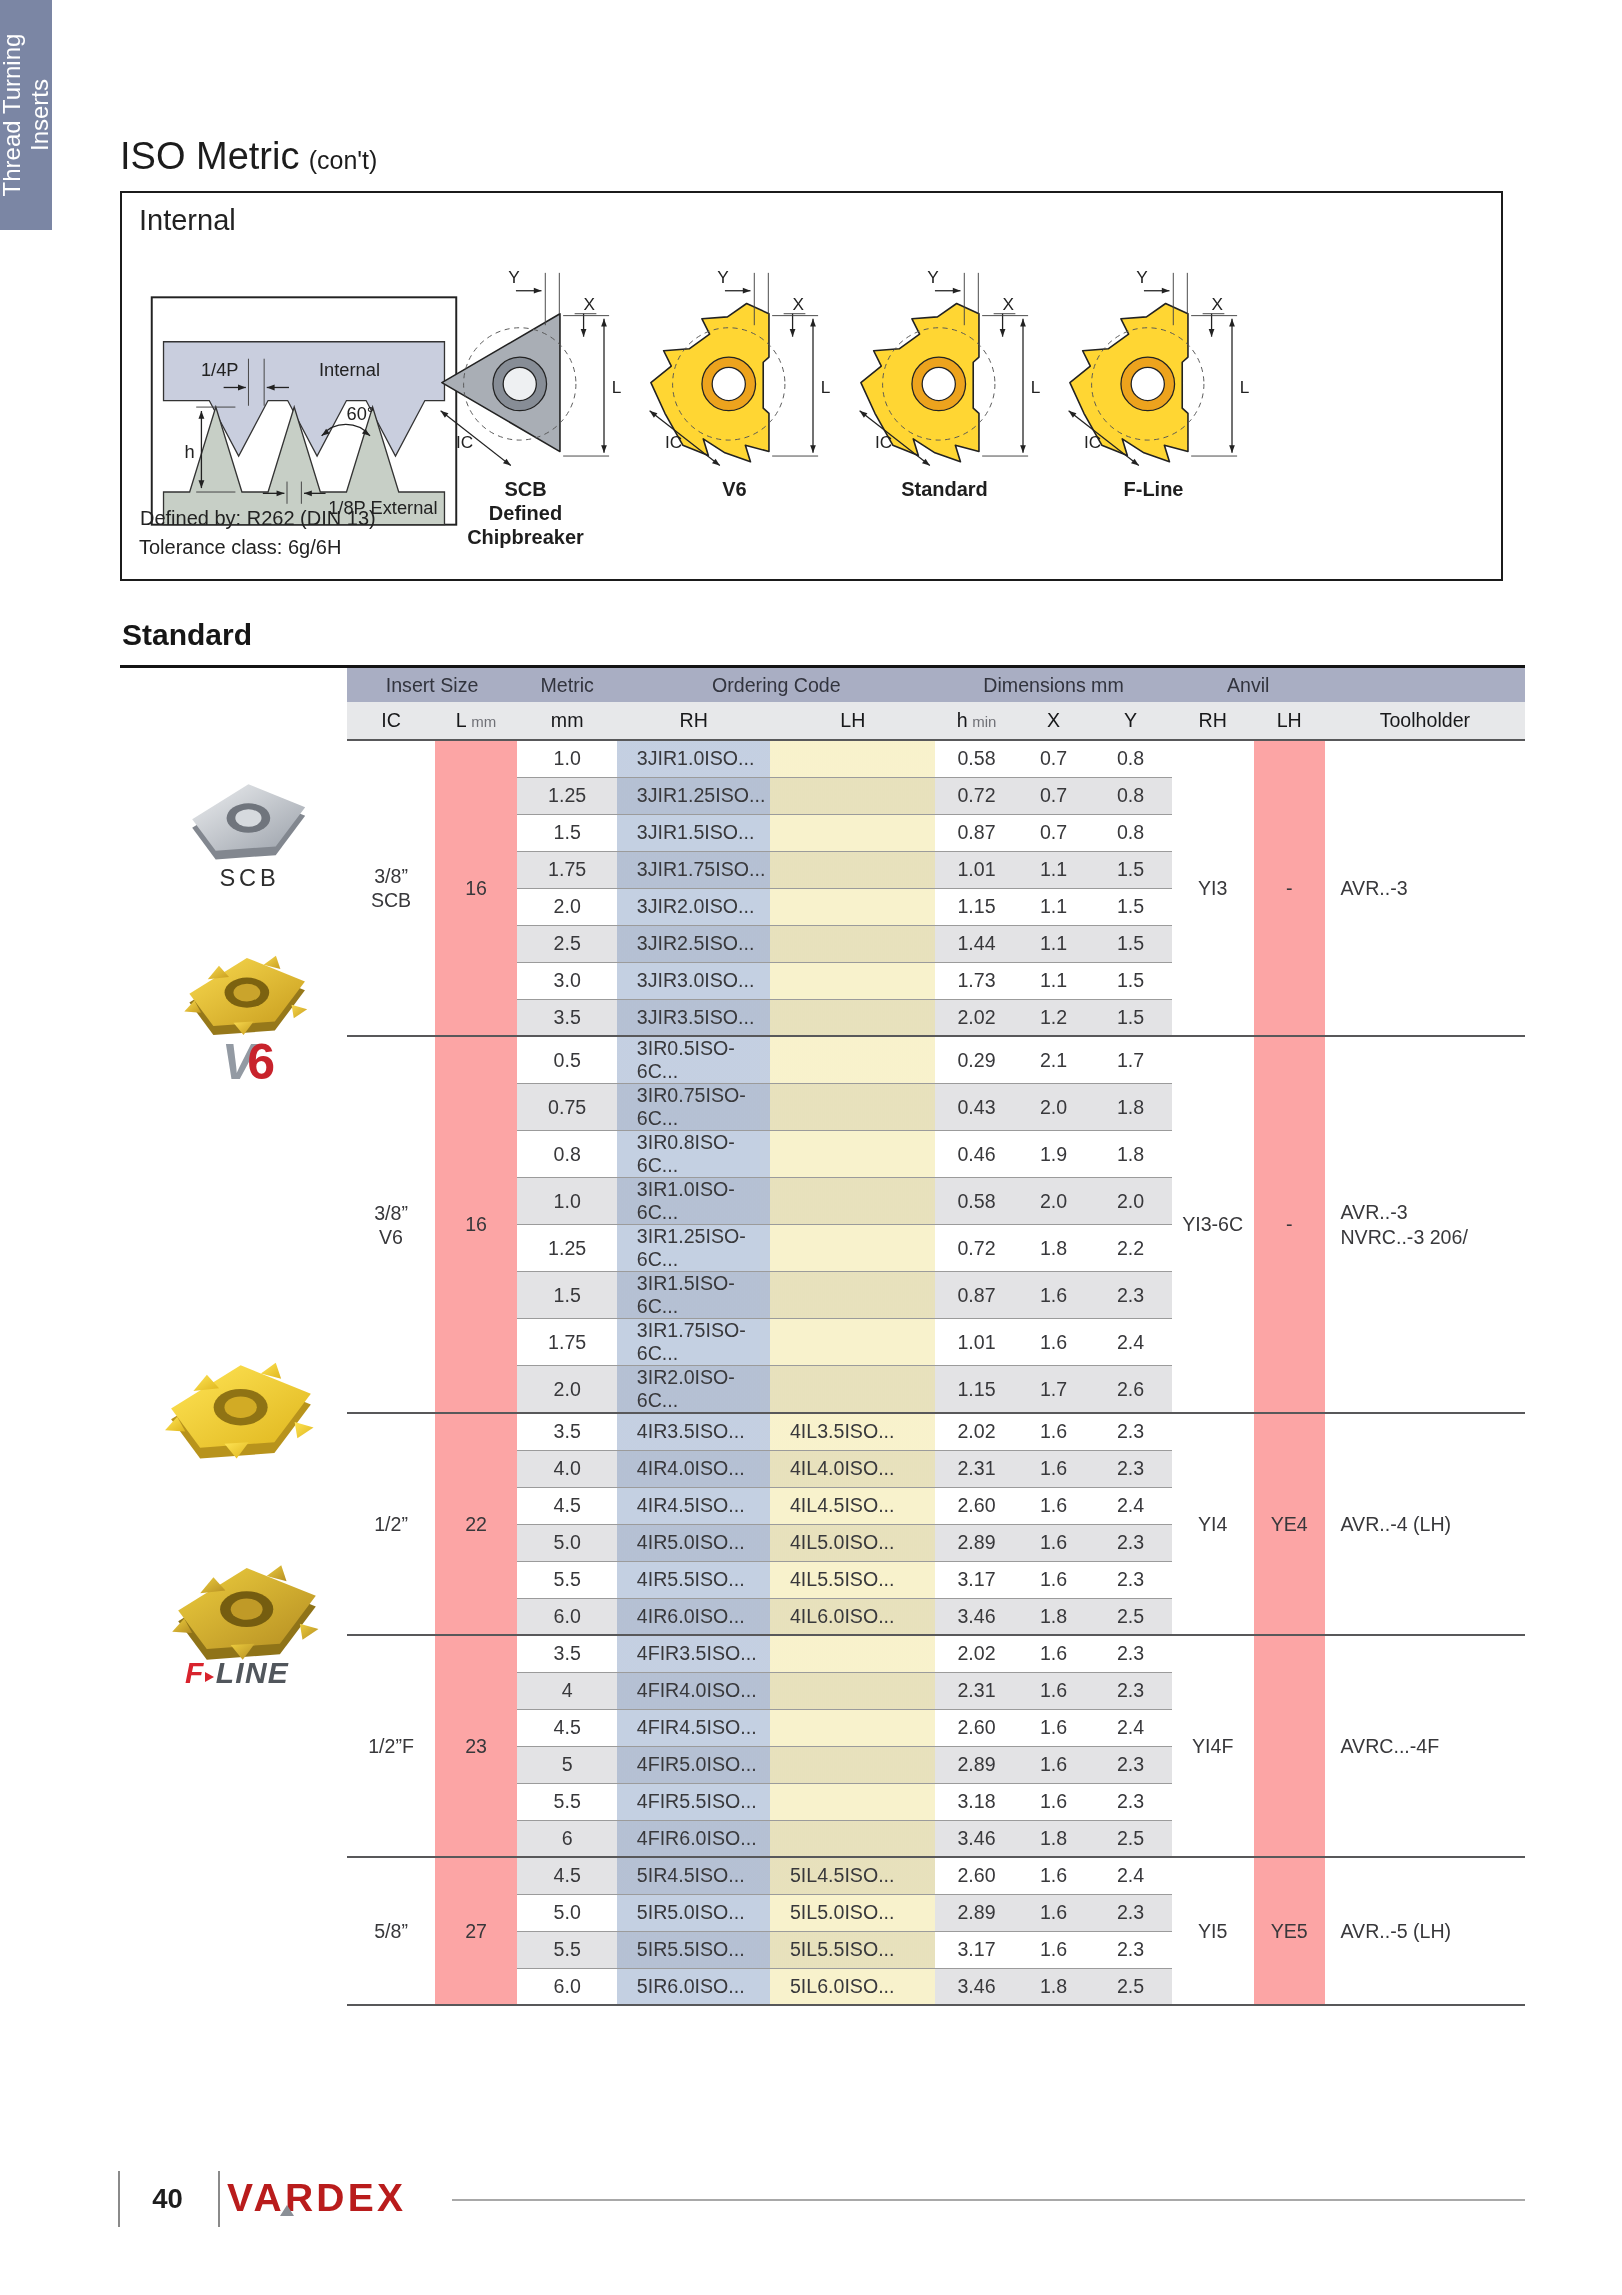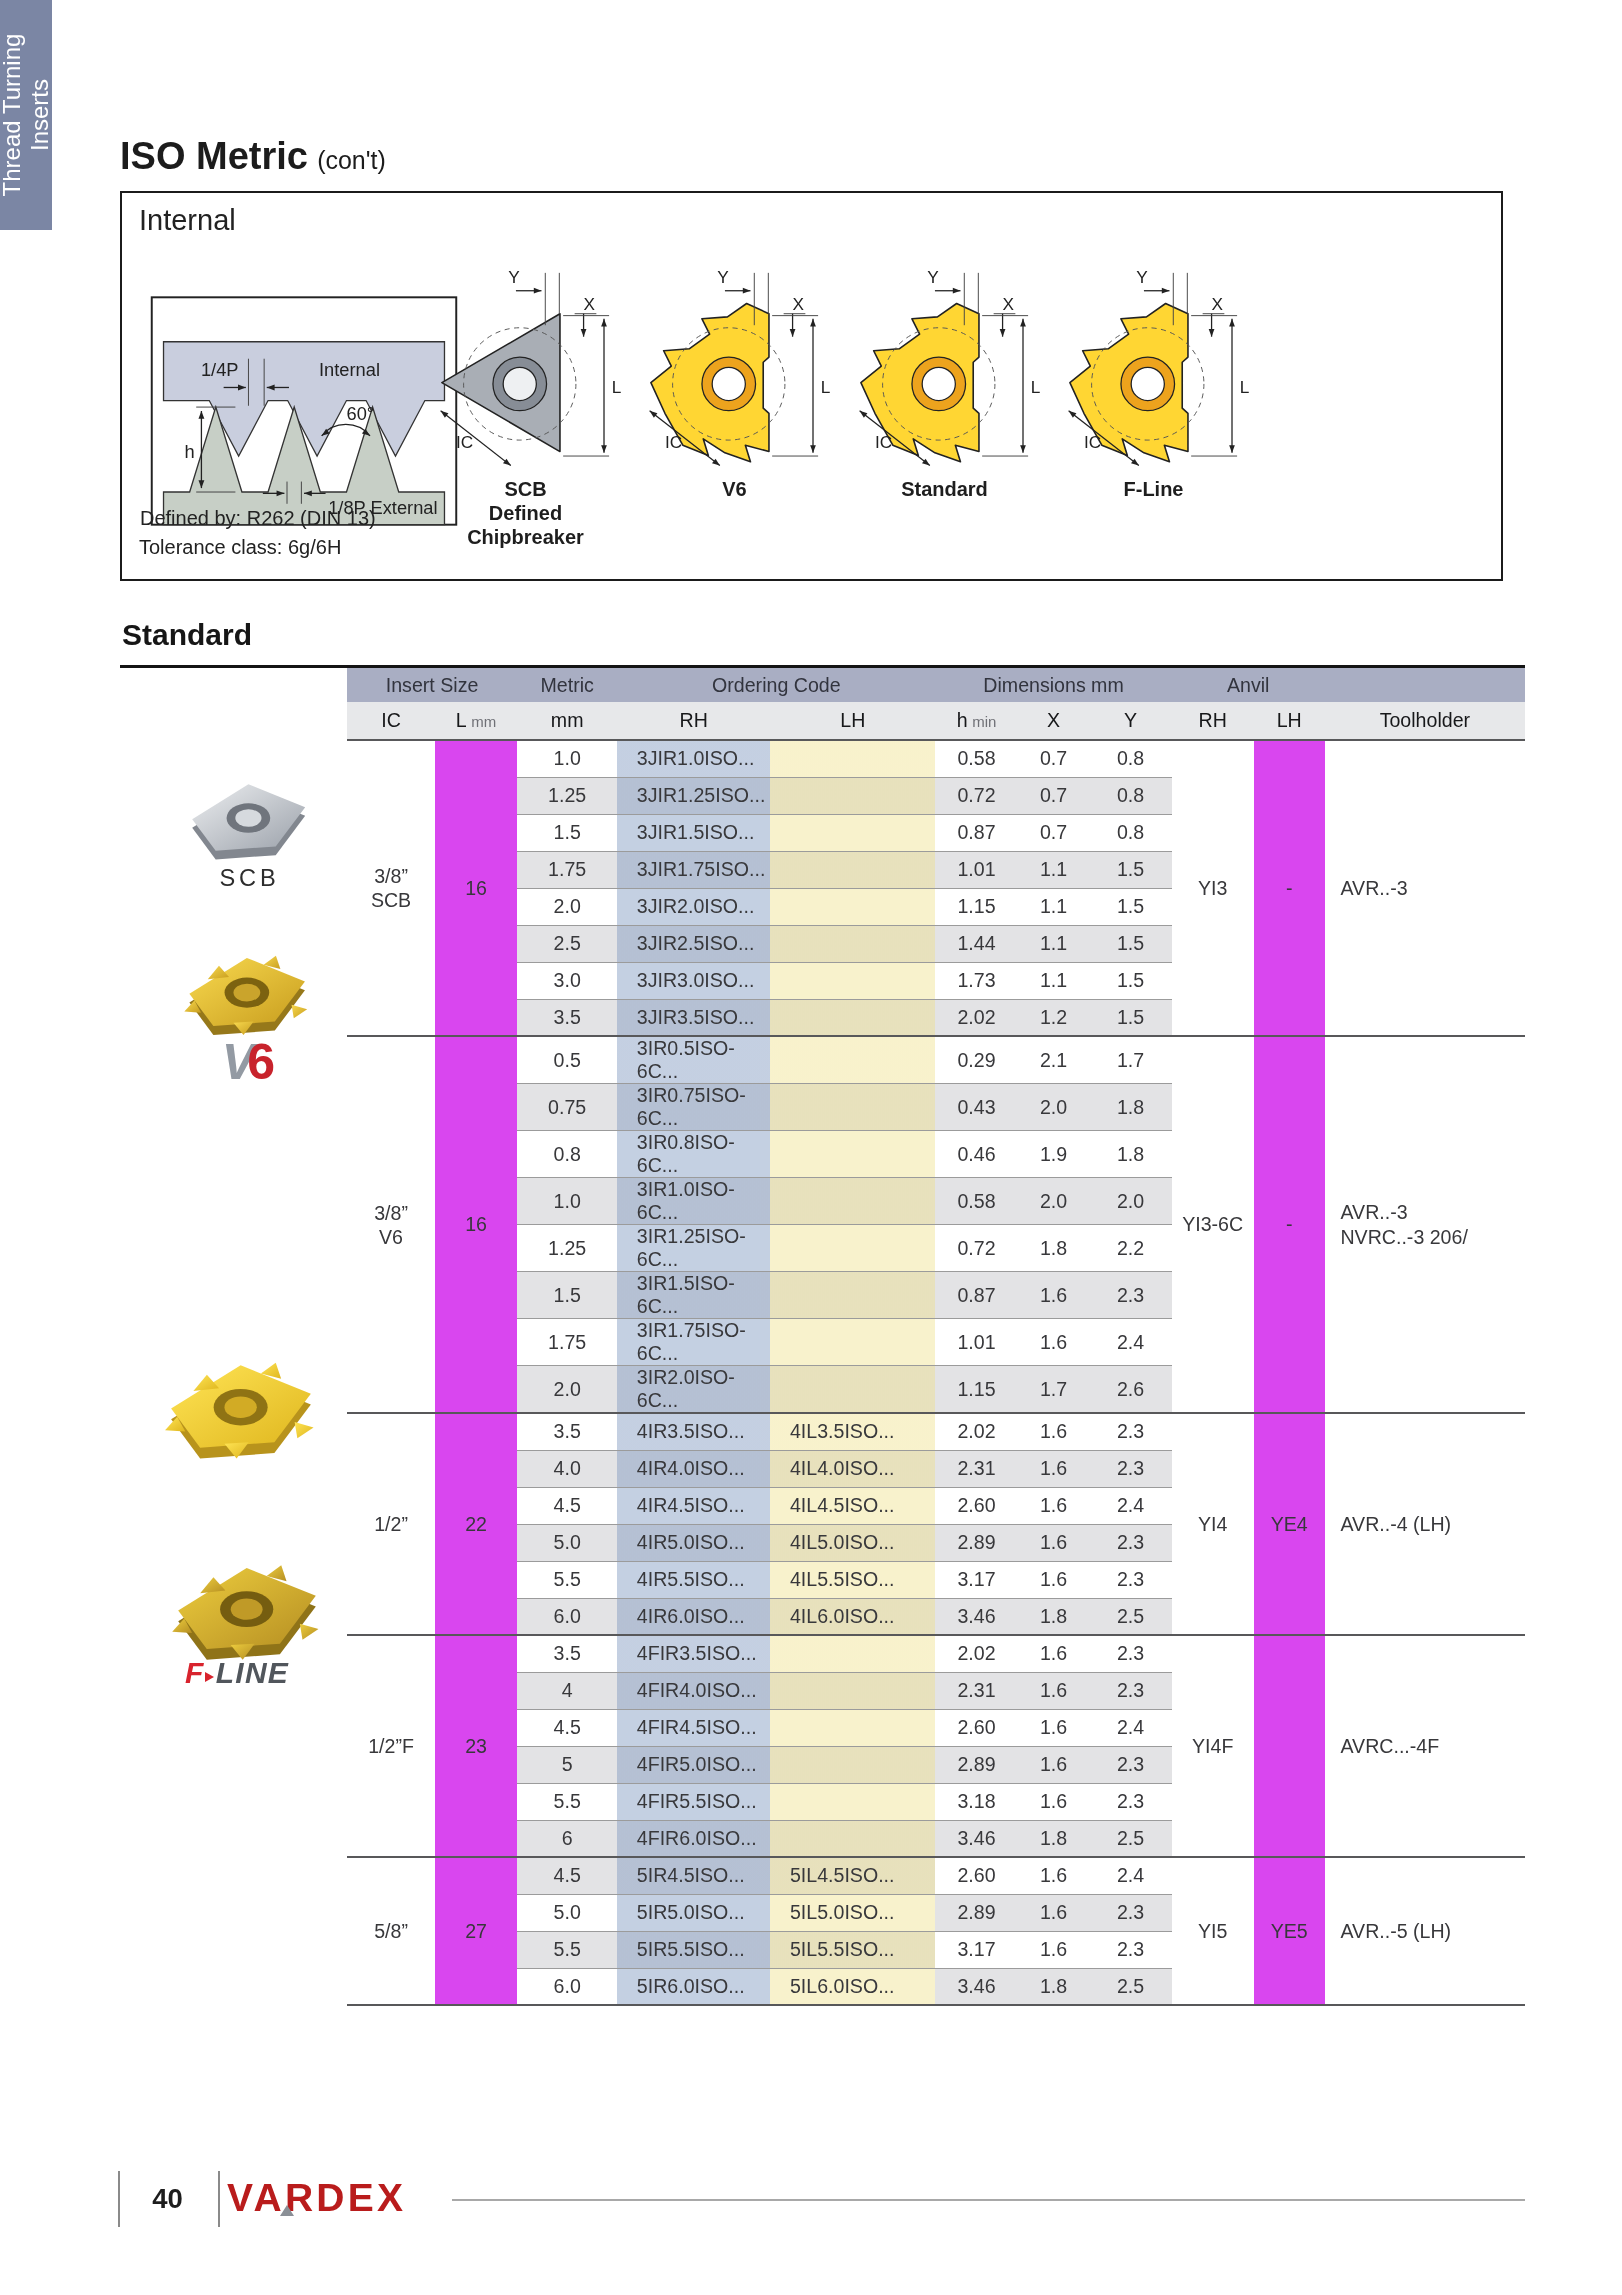--- a/index.html
+++ b/index.html
@@ -11,21 +11,21 @@
 
   
   .sidebar-tab { left:0; top:0; width:52px; height:230px; background:#7b86a4; }
   .sidebar-text { position:absolute; width:230px; height:52px; left:-89px; top:89px;
                   transform:rotate(-90deg); display:flex; flex-direction:column;
                   justify-content:center; text-align:center; color:#fff;
                   font-size:24px; line-height:1.18; }
 
   
   .page-title { left:120px; top:135px; }
-  .page-title .t-main { font-size:38px; font-weight:700; color:#1c1c1c; }
+  .page-title .t-main { font-size:38px; font-weight:400; color:#1c1c1c; }
   .page-title .t-suffix { font-size:25px; font-weight:400; color:#1c1c1c; margin-left:9.2px; }
 
   
   .internal-box { left:120px; top:191px; width:1383px; height:390px;
                   border:2px solid #1b1b1b; background:#fff; }
   .internal-heading { position:absolute; left:17px; top:10.5px; font-size:29px; color:#222; }
   .thread-profile { position:absolute; left:27.5px; top:103px; }
   .defined-by  { position:absolute; left:18px; top:314px; font-size:20px; color:#222; }
   .tolerance   { position:absolute; left:17px; top:343px; font-size:20px; color:#222; }
   .fig { position:absolute; top:62px; width:211px; text-align:center; }
@@ -38,21 +38,21 @@
   .tablewrap { left:347px; top:668px; }
 
   #tbl { border-collapse:collapse; table-layout:fixed; width:1178px; }
   #tbl th, #tbl td { padding:0; }
   #tbl thead tr.gh th { height:34px; background:#a9aec3; font-size:19.6px; font-weight:400; color:#32343e; }
   #tbl thead tr.sh th { height:38px; background:#e7e8ea; font-size:19.6px; font-weight:400; color:#17181a;
                         border-bottom:2px solid #58585a; }
   #tbl thead .unit { font-size:15px; color:#6f7076; margin-left:4.6px; }
   #tbl tbody td { height:37px; font-size:19.6px; color:#38383b; text-align:center;
                   vertical-align:middle; background:#fff; }
-  #tbl td.l, #tbl td.anvil-lh { background:#d946ef; }
+  #tbl td.l, #tbl td.anvil-lh { background:#fca5a5; }
   #tbl td.sh1 { background-color:#e3e3e5; }
   #tbl td.rh, #tbl td.lh { text-align:left; padding-left:19.6px; }
   #tbl td.rh { background-image:linear-gradient(rgba(125,150,190,0.45),rgba(125,150,190,0.45)); }
   #tbl td.lh { background-image:linear-gradient(rgba(238,222,128,0.40),rgba(238,222,128,0.40)); }
   #tbl td.tool { text-align:left; padding-left:15.7px; }
   #tbl td.tool div { line-height:25px; }
   #tbl td.ic div { line-height:24px; }
   #tbl td.rsep { border-top:0.7px solid #9b9b9b; }
   #tbl tr.gsep td { border-top:2px solid #58585a; }
   #tbl td.bsep { border-bottom:2px solid #58585a; }

